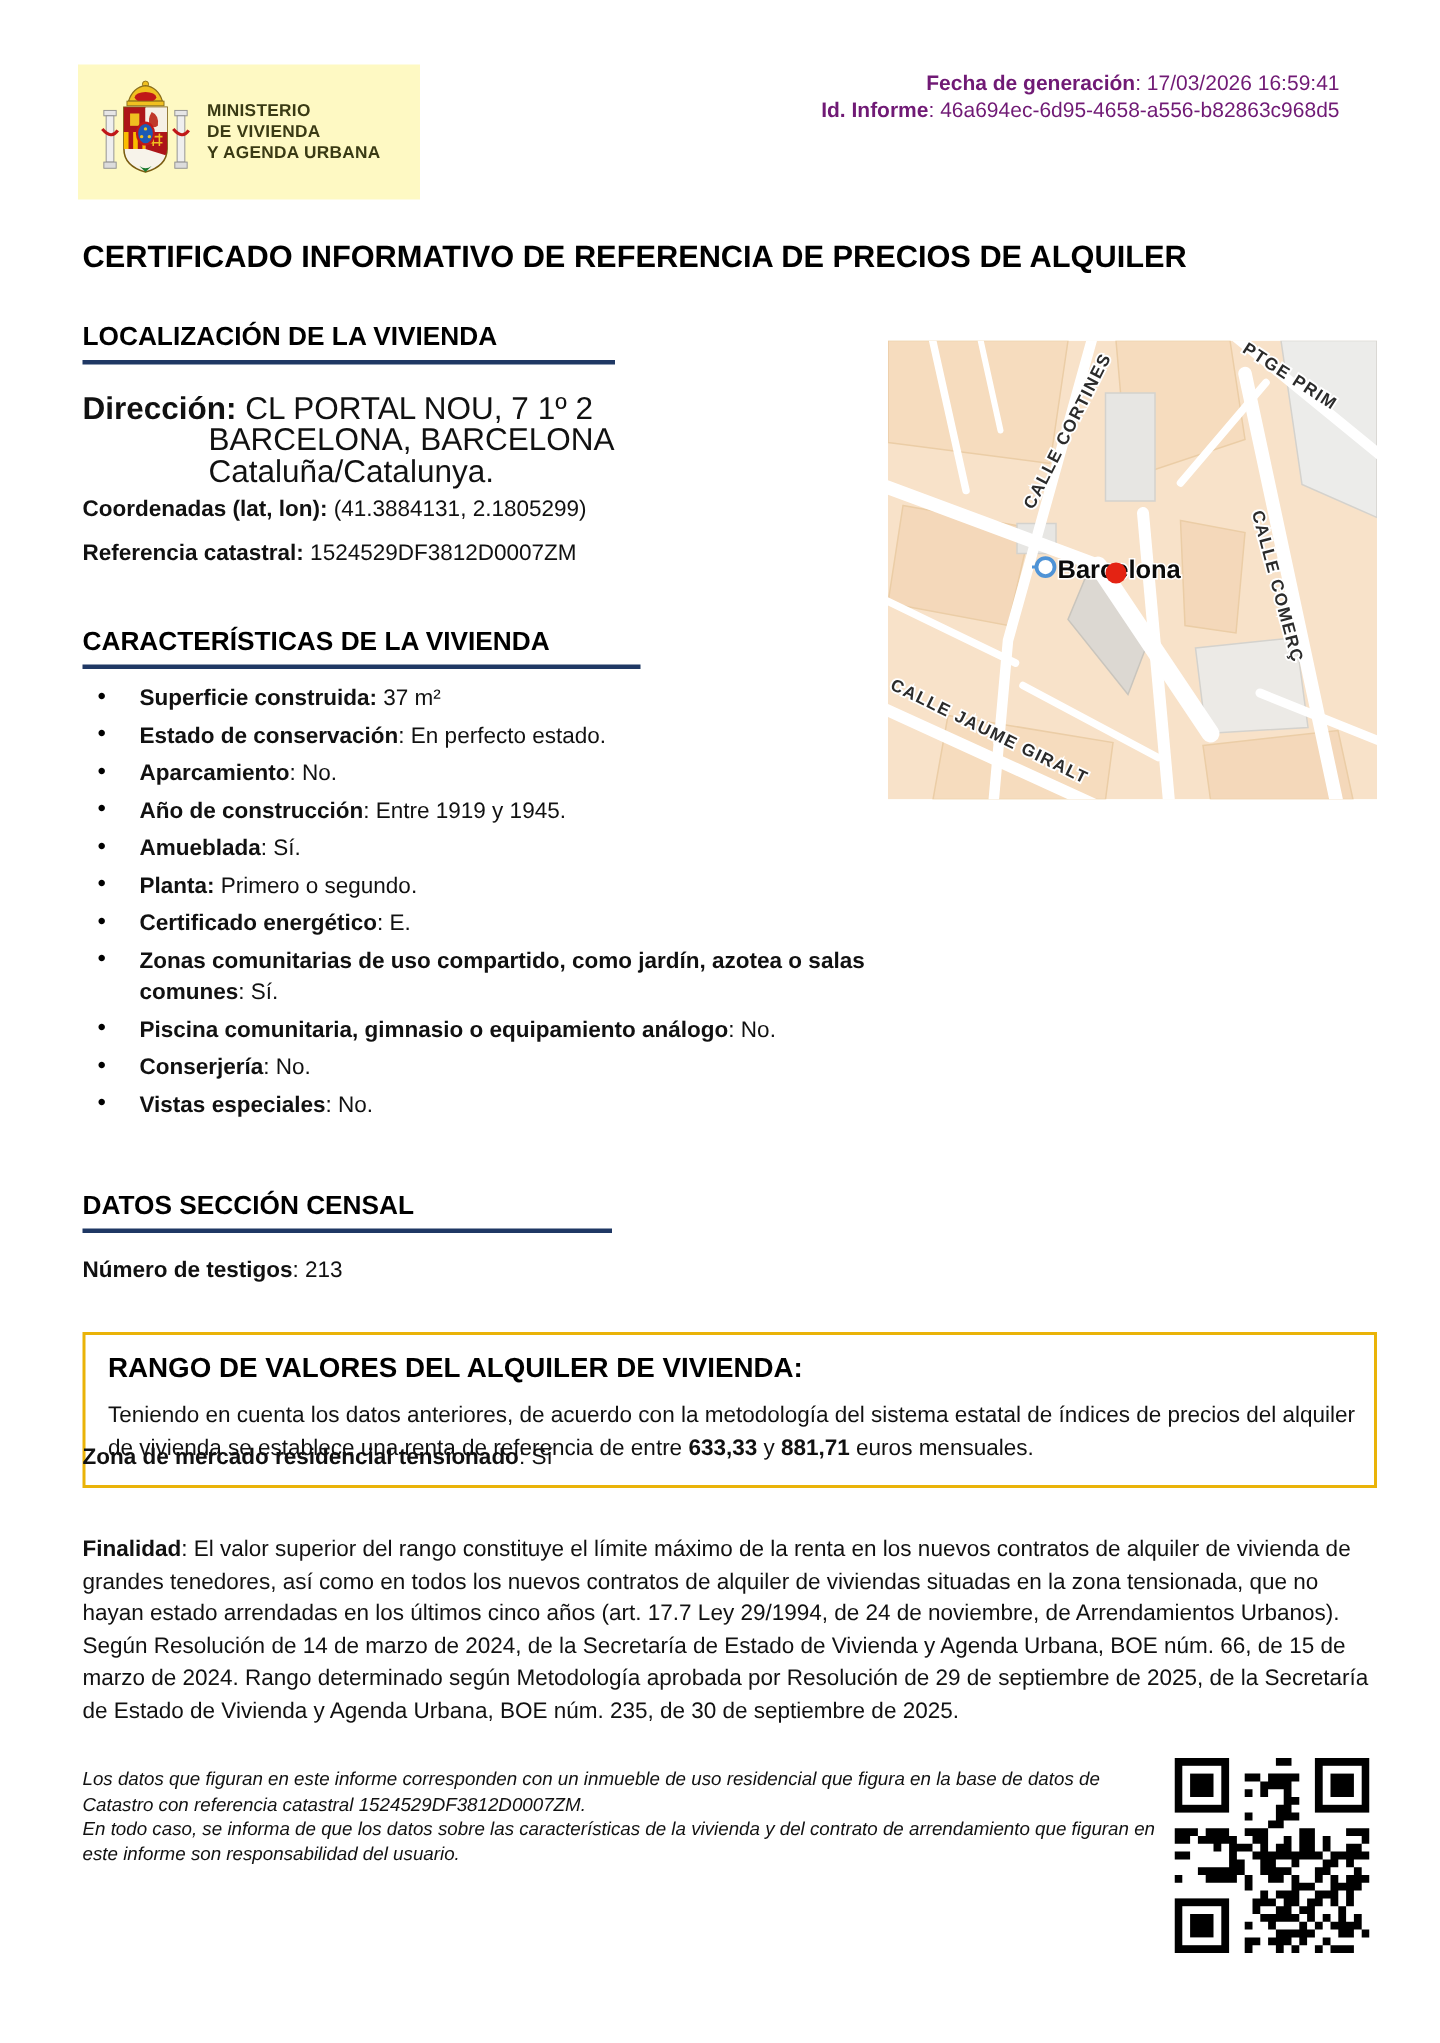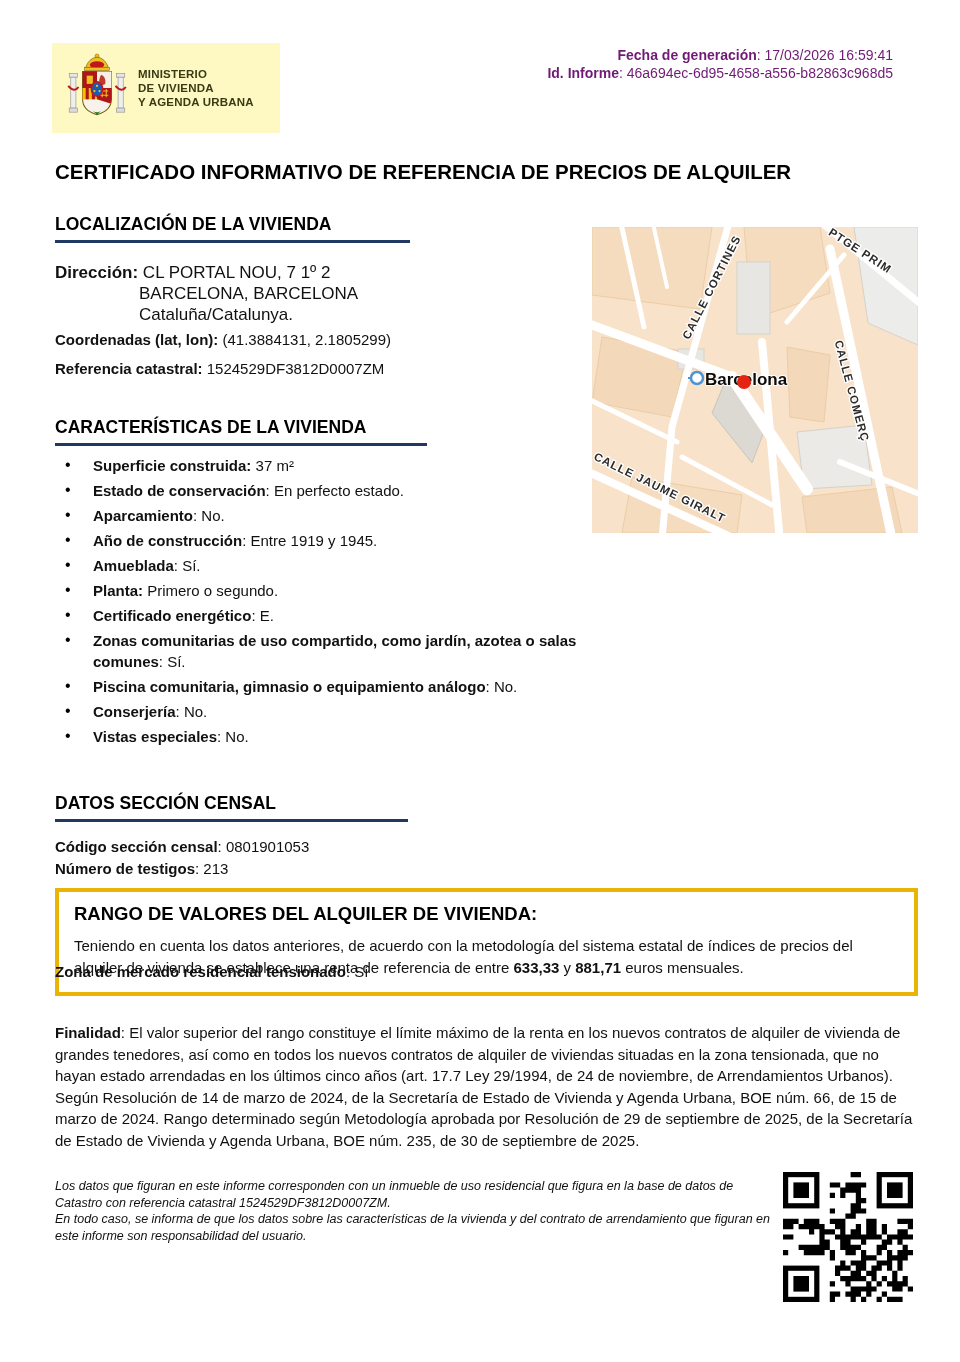--- a/index.html
+++ b/index.html
@@ -29,21 +29,21 @@
     position:absolute; left:55px; top:160px; width:860px;
     font-size:20.5px; font-weight:bold; color:#000;
   }
   .section-heading {
     position:absolute; left:55px; font-size:17.5px; font-weight:bold; color:#000;
   }
   .section-underline {
     position:absolute; left:55px; height:3px; background:#1f3864;
   }
   
-  #address-block { position:absolute; left:55px; top:262px; font-size:17px; line-height:21px; }
+  #address-block { position:absolute; left:55px; top:262px; font-size:21px; line-height:21px; }
   .indented { padding-left:84px; }
   .kv-line { position:absolute; left:55px; font-size:15px; }
   .kv-line strong { font-weight:bold; }
   
   #map {
     position:absolute; left:592px; top:227px; width:326px; height:306px;
     overflow:hidden;
   }
   
   #char-list {
@@ -56,21 +56,21 @@
   #char-list li::before {
     content:"•"; position:absolute; left:10px; top:-1px; font-size:16px; color:#000;
   }
   #char-list strong { font-weight:bold; }
   
   #census-lines { position:absolute; left:55px; top:836px; font-size:15px; line-height:22px; }
   #census-lines strong { font-weight:bold; }
   
   #range-box {
     position:absolute; left:55px; top:888px; width:863px;
-    border:4px solid #eab308; padding:11px 11px 13px 15px; background:#fff;
+    border:2px solid #eab308; padding:11px 11px 13px 15px; background:#fff;
   }
   #range-box h2 { font-size:18.5px; font-weight:bold; color:#000; }
   #range-box p { margin-top:10px; font-size:15px; line-height:22px; }
   #range-box p strong { font-weight:bold; }
   
   #tension-line { position:absolute; left:55px; top:963px; font-size:15px; }
   #tension-line strong { font-weight:bold; }
   #purpose-para {
     position:absolute; left:55px; top:1022px; width:866px;
     font-size:15px; line-height:21.5px;
@@ -223,21 +223,20 @@
     <li><strong>Zonas comunitarias de uso compartido, como jardín, azotea o salas comunes</strong><span>: Sí.</span></li>
     <li><strong>Piscina comunitaria, gimnasio o equipamiento análogo</strong><span>: No.</span></li>
     <li><strong>Conserjería</strong><span>: No.</span></li>
     <li><strong>Vistas especiales</strong><span>: No.</span></li>
   </ul>
 
   <h2 class="section-heading" style="top:793px;">DATOS SECCIÓN CENSAL</h2>
   <div class="section-underline" style="top:819px; width:353px;"></div>
 
   <div id="census-lines">
-    <div><strong>Código sección censal</strong><span>: 0801901053</span></div>
     <div><strong>Número de testigos</strong><span>: 213</span></div>
   </div>
 
   <div id="range-box">
     <h2>RANGO DE VALORES DEL ALQUILER DE VIVIENDA:</h2>
     <p><span>Teniendo en cuenta los datos anteriores, de acuerdo con la metodología del sistema estatal de índices de precios del alquiler de vivienda se establece una renta de referencia de entre </span><strong>633,33</strong><span> y </span><strong>881,71</strong><span> euros mensuales.</span></p>
   </div>
 
   <div id="tension-line">
     <strong>Zona de mercado residencial tensionado</strong><span>: Sí</span>

